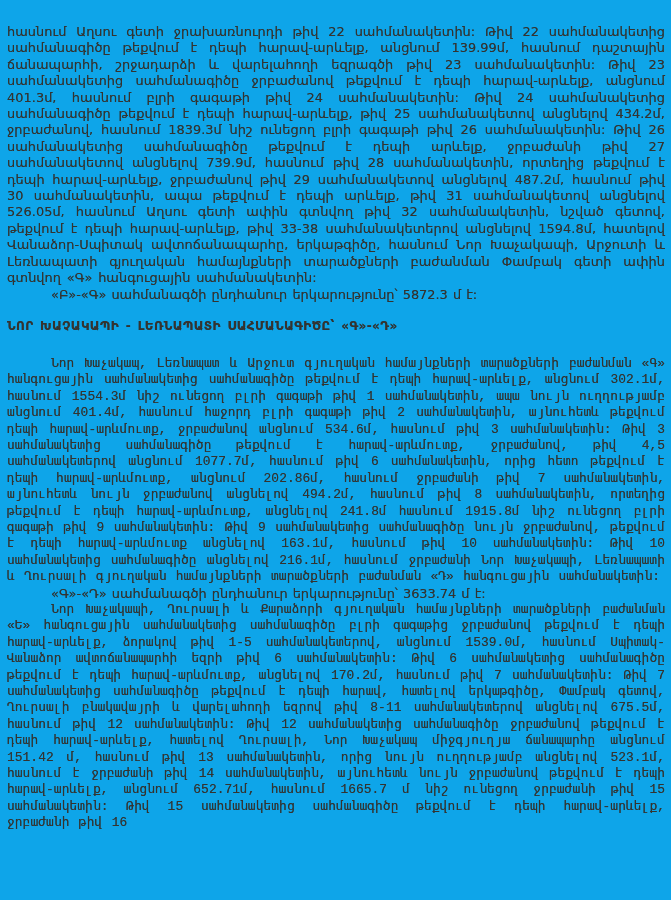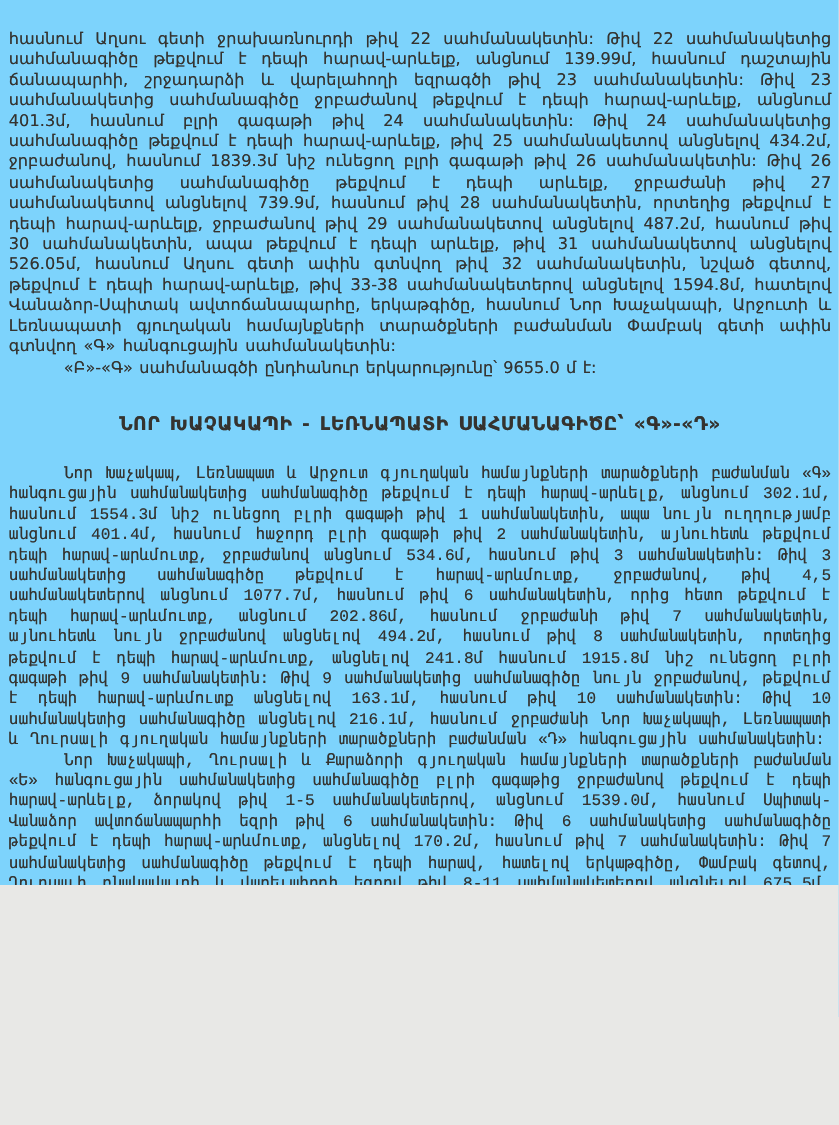--- a/index.html
+++ b/index.html
@@ -3,24 +3,24 @@
 <meta charset="utf-8">
 <style>
   html, body {
     margin: 0;
     padding: 0;
     background: #e8e8e6;
   }
   .page {
     position: relative;
     width: 671px;
-    height: 708px;
+    height: 900px;
     margin: 0 auto;
     box-sizing: border-box;
-    background: #7dd3fc;
+    background: #0ea5e9;
     color: #35332f;
     font-family: "DejaVu Sans", sans-serif;
     padding: 24px 6px 0 7px;
     overflow: hidden;
     text-shadow: 0 0 0.5px rgba(40,38,34,0.55);
   }
   .body-paragraph {
     font-size: 12.9px;
     line-height: 16.4px;
     text-align: justify;
@@ -33,32 +33,33 @@
     font-family: Liberation Mono, monospace;
   }
   .summary-line {
     font-size: 12.9px;
     line-height: 16.4px;
     text-indent: 44px;
     word-spacing: 1px;
     margin: 0;
   }
   .section-heading {
-    font-size: 15px;
+    font-size: 12px;
     font-weight: bold;
-    text-align: center;
+    text-align: left;
     letter-spacing: 0.4px;
     word-spacing: 2px;
-    margin: 27px 0 23px 0;
+    margin: 16px 0 23px 0;
   }
 </style>
 </head>
 <body>
 
 <div class="page">
   <div>
       <div class="body-paragraph">հասնում Աղսու գետի ջրախառնուրդի թիվ 22 սահմանակետին: Թիվ 22 սահմանակետից սահմանագիծը թեքվում է դեպի հարավ-արևելք, անցնում 139.99մ, հասնում դաշտային ճանապարհի, շրջադարձի և վարելահողի եզրագծի թիվ 23 սահմանակետին: Թիվ 23 սահմանակետից սահմանագիծը ջրբաժանով թեքվում է դեպի հարավ-արևելք, անցնում 401.3մ, հասնում բլրի գագաթի թիվ 24 սահմանակետին: Թիվ 24 սահմանակետից սահմանագիծը թեքվում է դեպի հարավ-արևելք, թիվ 25 սահմանակետով անցնելով 434.2մ, ջրբաժանով, հասնում 1839.3մ նիշ ունեցող բլրի գագաթի թիվ 26 սահմանակետին: Թիվ 26 սահմանակետից սահմանագիծը թեքվում է դեպի արևելք, ջրբաժանի թիվ 27 սահմանակետով անցնելով 739.9մ, հասնում թիվ 28 սահմանակետին, որտեղից թեքվում է դեպի հարավ-արևելք, ջրբաժանով թիվ 29 սահմանակետով անցնելով 487.2մ, հասնում թիվ 30 սահմանակետին, ապա թեքվում է դեպի արևելք, թիվ 31 սահմանակետով անցնելով 526.05մ, հասնում Աղսու գետի ափին գտնվող թիվ 32 սահմանակետին, նշված գետով, թեքվում է դեպի հարավ-արևելք, թիվ 33-38 սահմանակետերով անցնելով 1594.8մ, հատելով Վանաձոր-Սպիտակ ավտոճանապարհը, երկաթգիծը, հասնում Նոր Խաչակապի, Արջուտի և Լեռնապատի գյուղական համայնքների տարածքների բաժանման Փամբակ գետի ափին գտնվող «Գ» հանգուցային սահմանակետին:</div>
-      <div class="summary-line">«Բ»-«Գ» սահմանագծի ընդհանուր երկարությունը՝ 9655.0 մ է:</div>
+      <div class="summary-line">«Բ»-«Գ» սահմանագծի ընդհանուր երկարությունը՝ 5872.3 մ է:</div>
       <div class="section-heading">ՆՈՐ ԽԱՉԱԿԱՊԻ - ԼԵՌՆԱՊԱՏԻ ՍԱՀՄԱՆԱԳԻԾԸ՝ «Գ»-«Դ»</div>
       <div class="body-paragraph indent">Նոր Խաչակապ, Լեռնապատ և Արջուտ գյուղական համայնքների տարածքների բաժանման «Գ» հանգուցային սահմանակետից սահմանագիծը թեքվում է դեպի հարավ-արևելք, անցնում 302.1մ, հասնում 1554.3մ նիշ ունեցող բլրի գագաթի թիվ 1 սահմանակետին, ապա նույն ուղղությամբ անցնում 401.4մ, հասնում հաջորդ բլրի գագաթի թիվ 2 սահմանակետին, այնուհետև թեքվում դեպի հարավ-արևմուտք, ջրբաժանով անցնում 534.6մ, հասնում թիվ 3 սահմանակետին: Թիվ 3 սահմանակետից սահմանագիծը թեքվում է հարավ-արևմուտք, ջրբաժանով, թիվ 4,5 սահմանակետերով անցնում 1077.7մ, հասնում թիվ 6 սահմանակետին, որից հետո թեքվում է դեպի հարավ-արևմուտք, անցնում 202.86մ, հասնում ջրբաժանի թիվ 7 սահմանակետին, այնուհետև նույն ջրբաժանով անցնելով 494.2մ, հասնում թիվ 8 սահմանակետին, որտեղից թեքվում է դեպի հարավ-արևմուտք, անցնելով 241.8մ հասնում 1915.8մ նիշ ունեցող բլրի գագաթի թիվ 9 սահմանակետին: Թիվ 9 սահմանակետից սահմանագիծը նույն ջրբաժանով, թեքվում է դեպի հարավ-արևմուտք անցնելով 163.1մ, հասնում թիվ 10 սահմանակետին: Թիվ 10 սահմանակետից սահմանագիծը անցնելով 216.1մ, հասնում ջրբաժանի Նոր Խաչակապի, Լեռնապատի և Ղուրսալի գյուղական համայնքների տարածքների բաժանման «Դ» հանգուցային սահմանակետին:</div>
+      <div class="summary-line">«Գ»-«Դ» սահմանագծի ընդհանուր երկարությունը՝ 3633.74 մ է:</div>
       <div class="body-paragraph indent">Նոր Խաչակապի, Ղուրսալի և Քարաձորի գյուղական համայնքների տարածքների բաժանման «Ե» հանգուցային սահմանակետից սահմանագիծը բլրի գագաթից ջրբաժանով թեքվում է դեպի հարավ-արևելք, ձորակով թիվ 1-5 սահմանակետերով, անցնում 1539.0մ, հասնում Սպիտակ-Վանաձոր ավտոճանապարհի եզրի թիվ 6 սահմանակետին: Թիվ 6 սահմանակետից սահմանագիծը թեքվում է դեպի հարավ-արևմուտք, անցնելով 170.2մ, հասնում թիվ 7 սահմանակետին: Թիվ 7 սահմանակետից սահմանագիծը թեքվում է դեպի հարավ, հատելով երկաթգիծը, Փամբակ գետով, Ղուրսալի բնակավայրի և վարելահողի եզրով թիվ 8-11 սահմանակետերով անցնելով 675.5մ, հասնում թիվ 12 սահմանակետին: Թիվ 12 սահմանակետից սահմանագիծը ջրբաժանով թեքվում է դեպի հարավ-արևելք, հատելով Ղուրսալի, Նոր Խաչակապ միջգյուղյա ճանապարհը անցնում 151.42 մ, հասնում թիվ 13 սահմանակետին, որից նույն ուղղությամբ անցնելով 523.1մ, հասնում է ջրբաժանի թիվ 14 սահմանակետին, այնուհետև նույն ջրբաժանով թեքվում է դեպի հարավ-արևելք, անցնում 652.71մ, հասնում 1665.7 մ նիշ ունեցող ջրբաժանի թիվ 15 սահմանակետին: Թիվ 15 սահմանակետից սահմանագիծը թեքվում է դեպի հարավ-արևելք, ջրբաժանի թիվ 16</div>
     </div>
 </div>
 
 </body></html>

